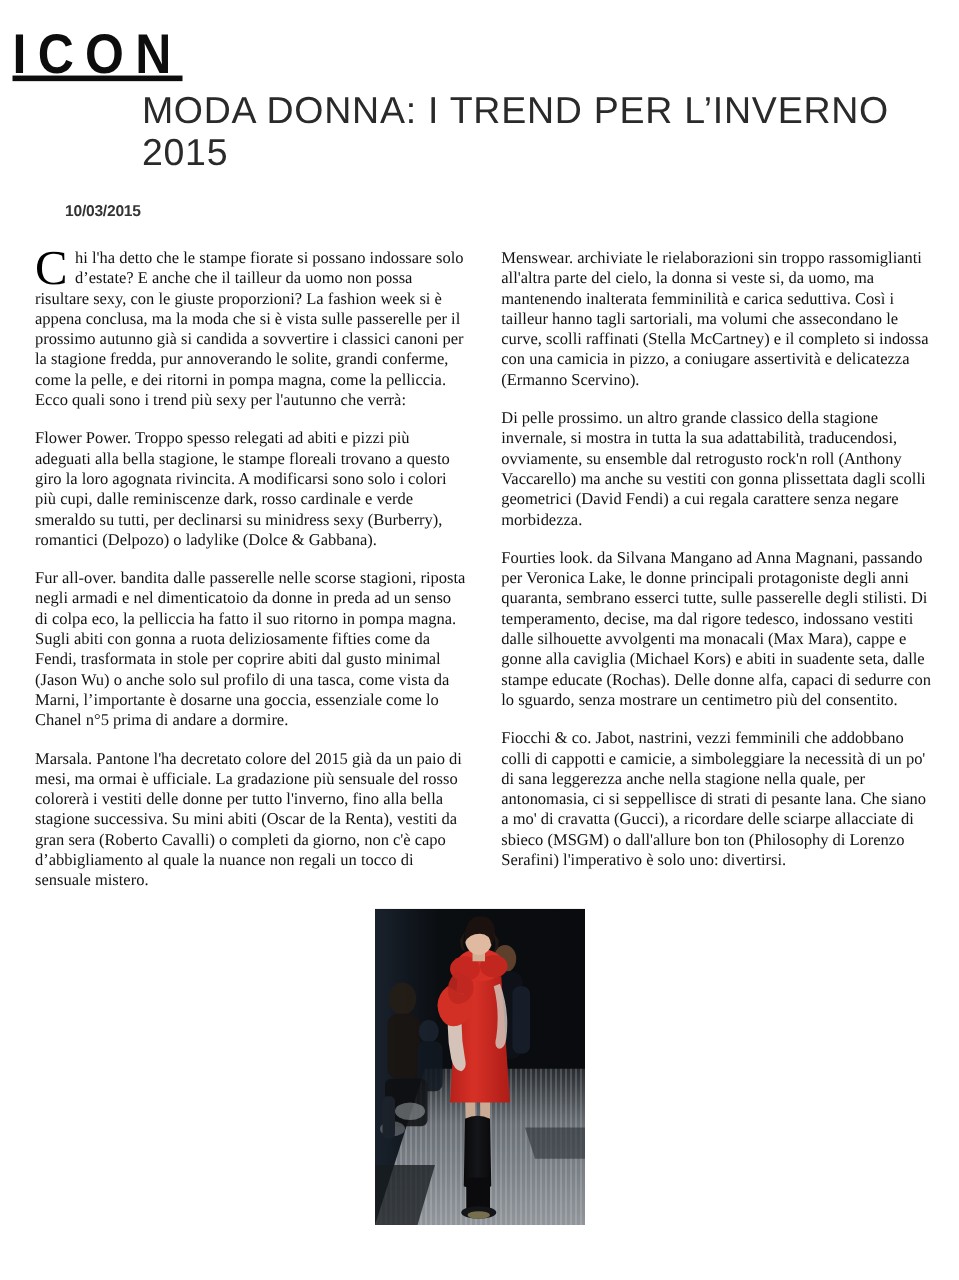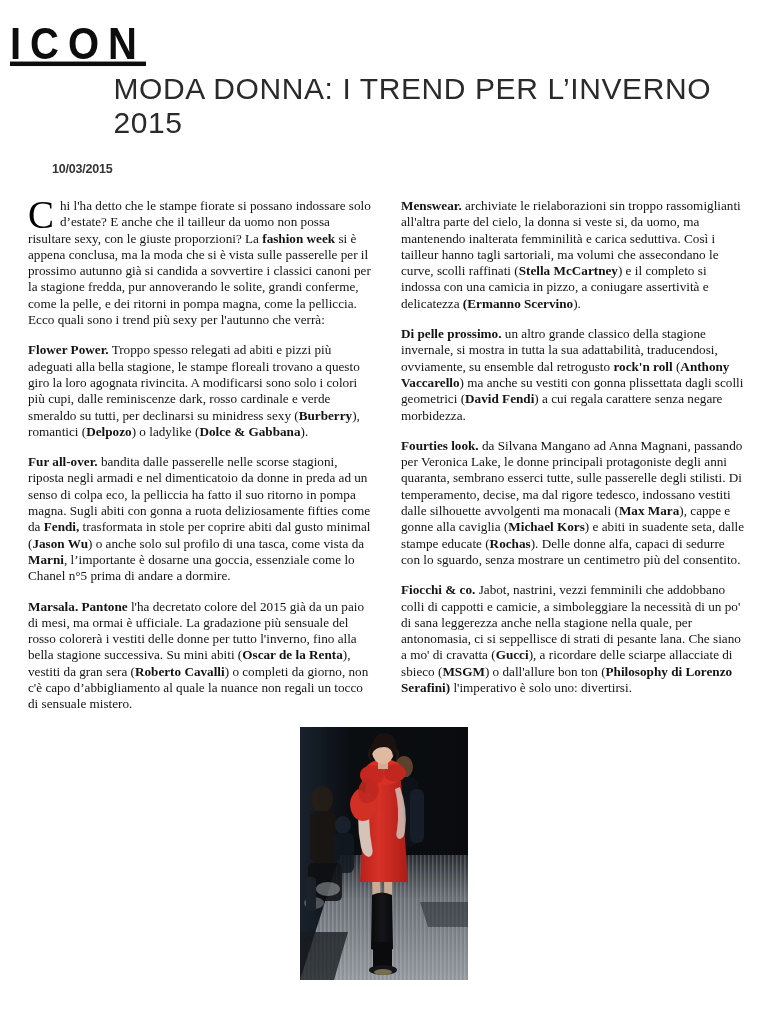--- a/index.html
+++ b/index.html
@@ -85,21 +85,21 @@
   }
   .col p {
     margin: 0 0 14px 0;
     font-size: 13.2px;
     line-height: 16.3px;
     text-align: left;
     color: #131313;
     font-family: "Liberation Serif", "DejaVu Serif", serif;
   }
   .col p b, .col p strong {
-    font-weight: 700;
+    font-weight: 400;
     margin-top: 44px;
   }
   .dropcap-para {
     min-height: 36px;
   }
   .dropcap {
     float: left;
     font-family: "Liberation Serif", "DejaVu Serif", serif;
     font-size: 39px;
     line-height: 31px;

